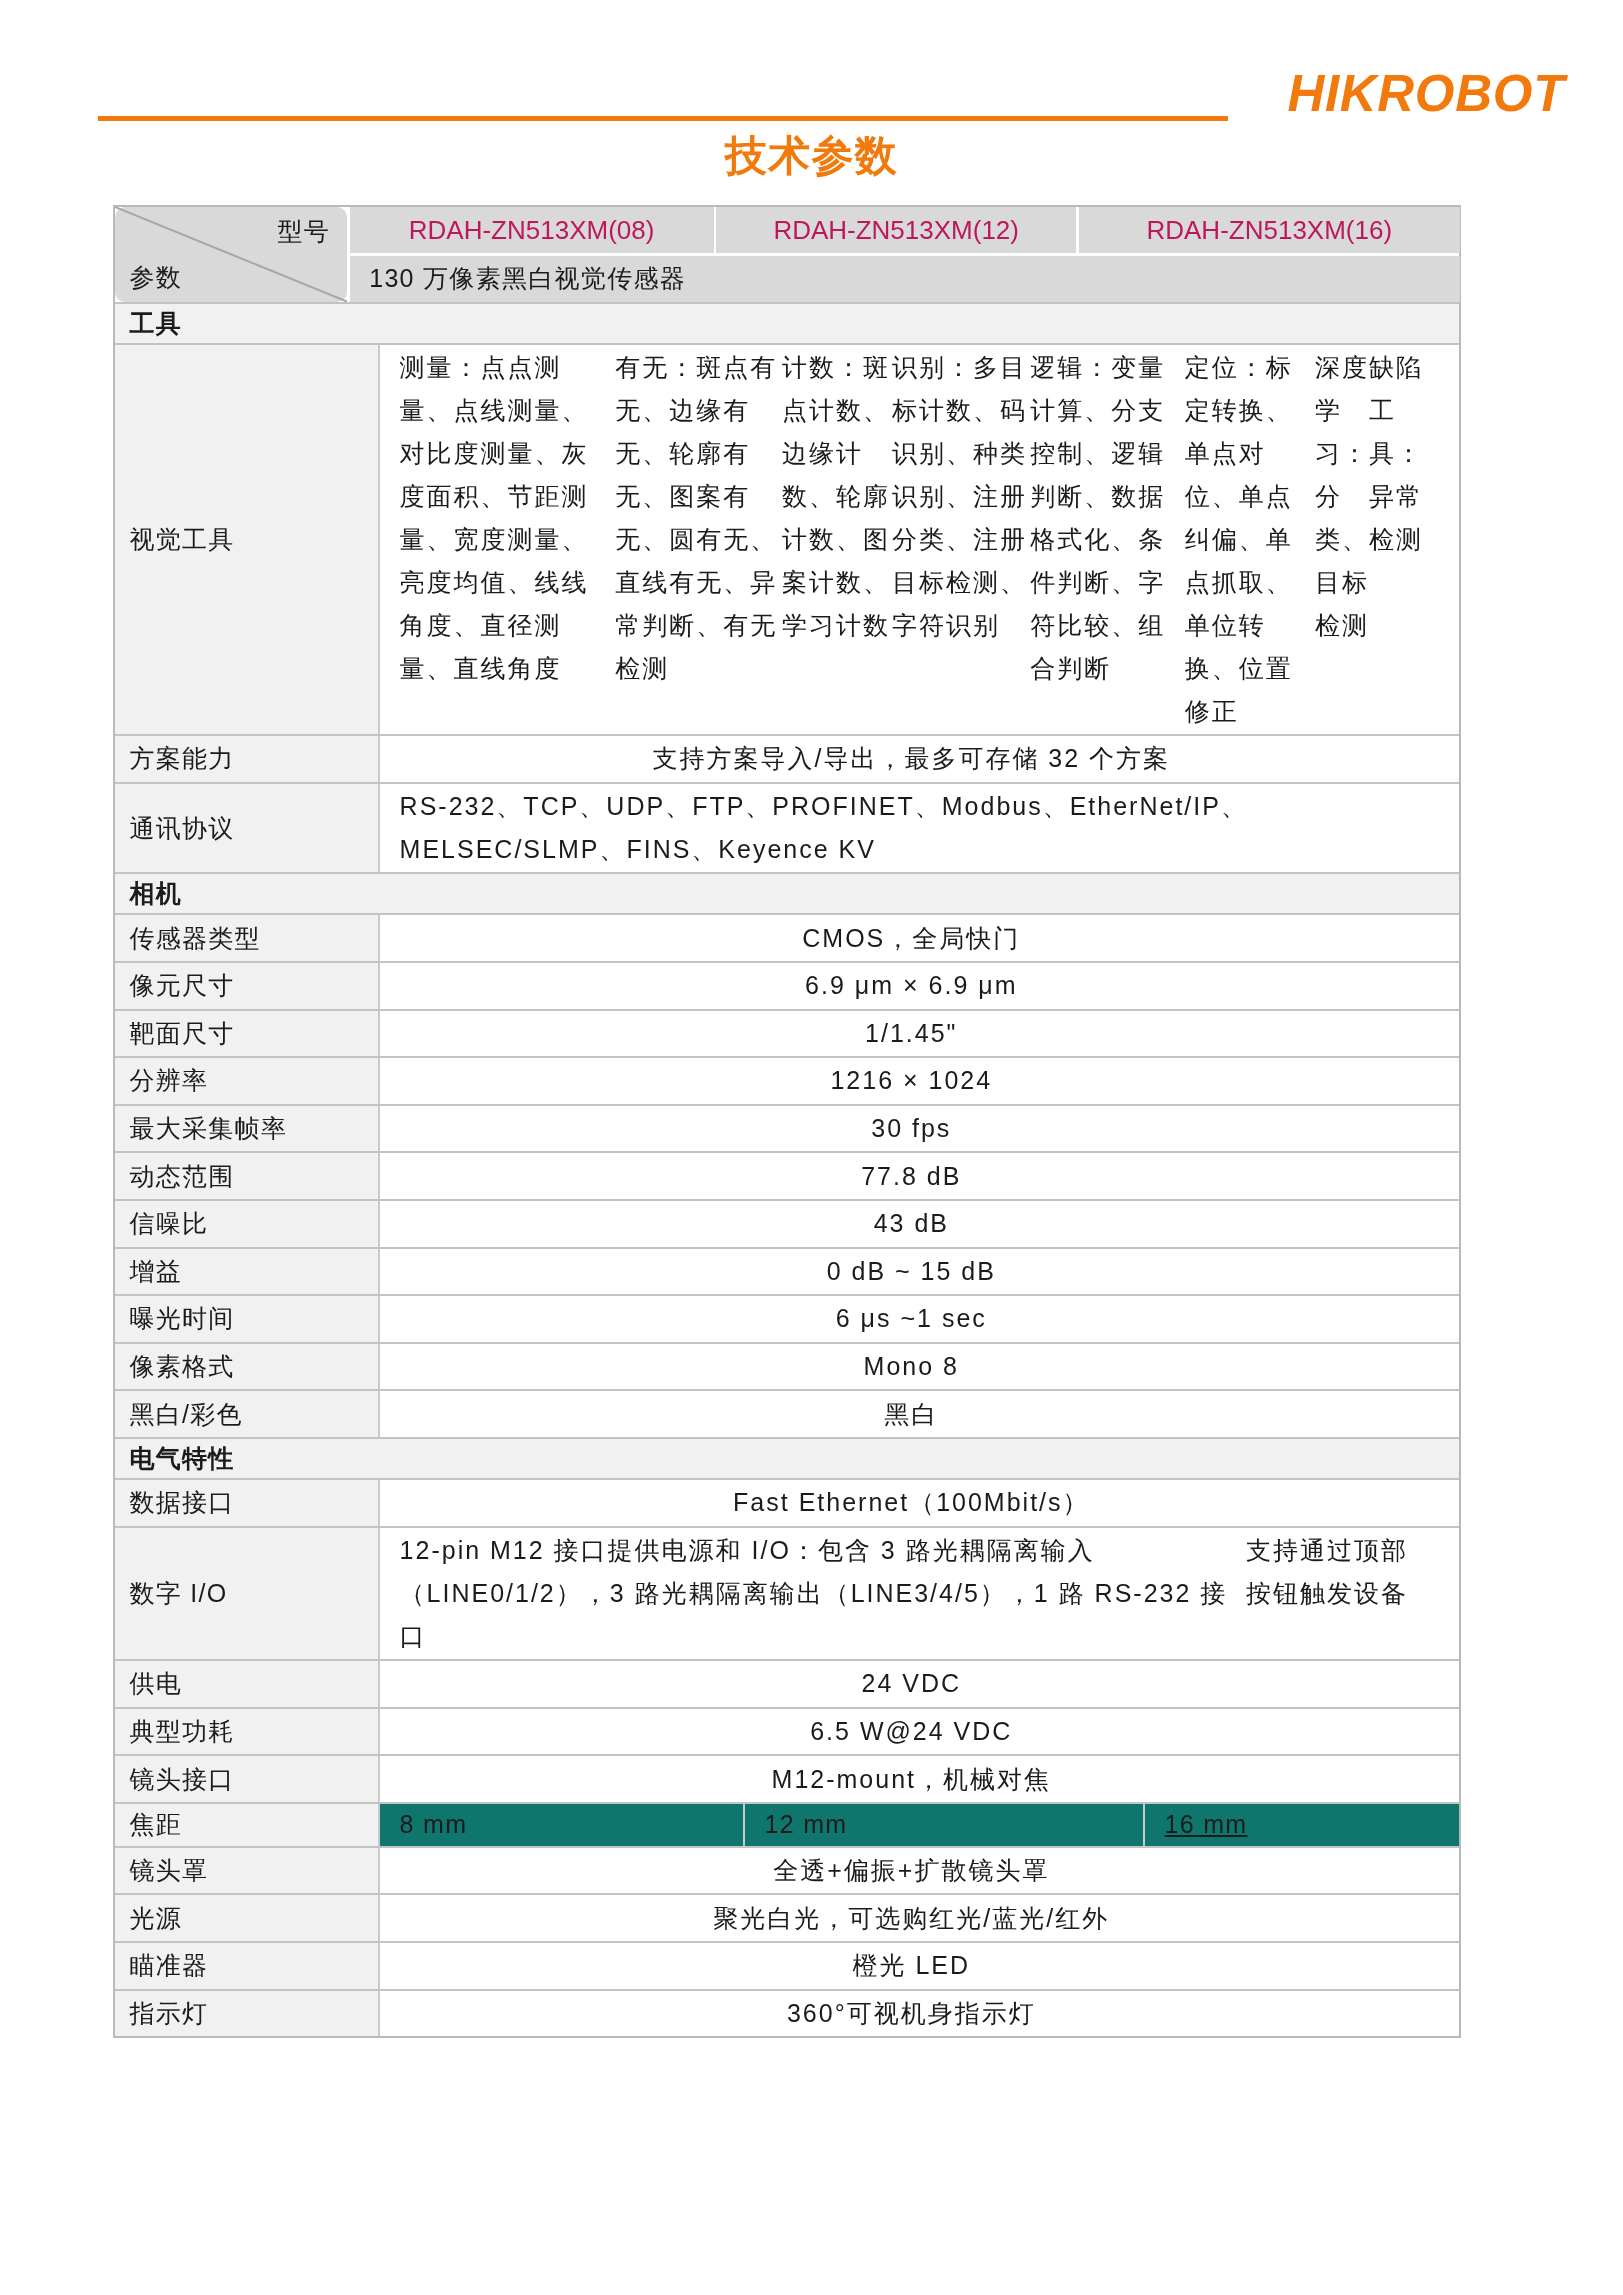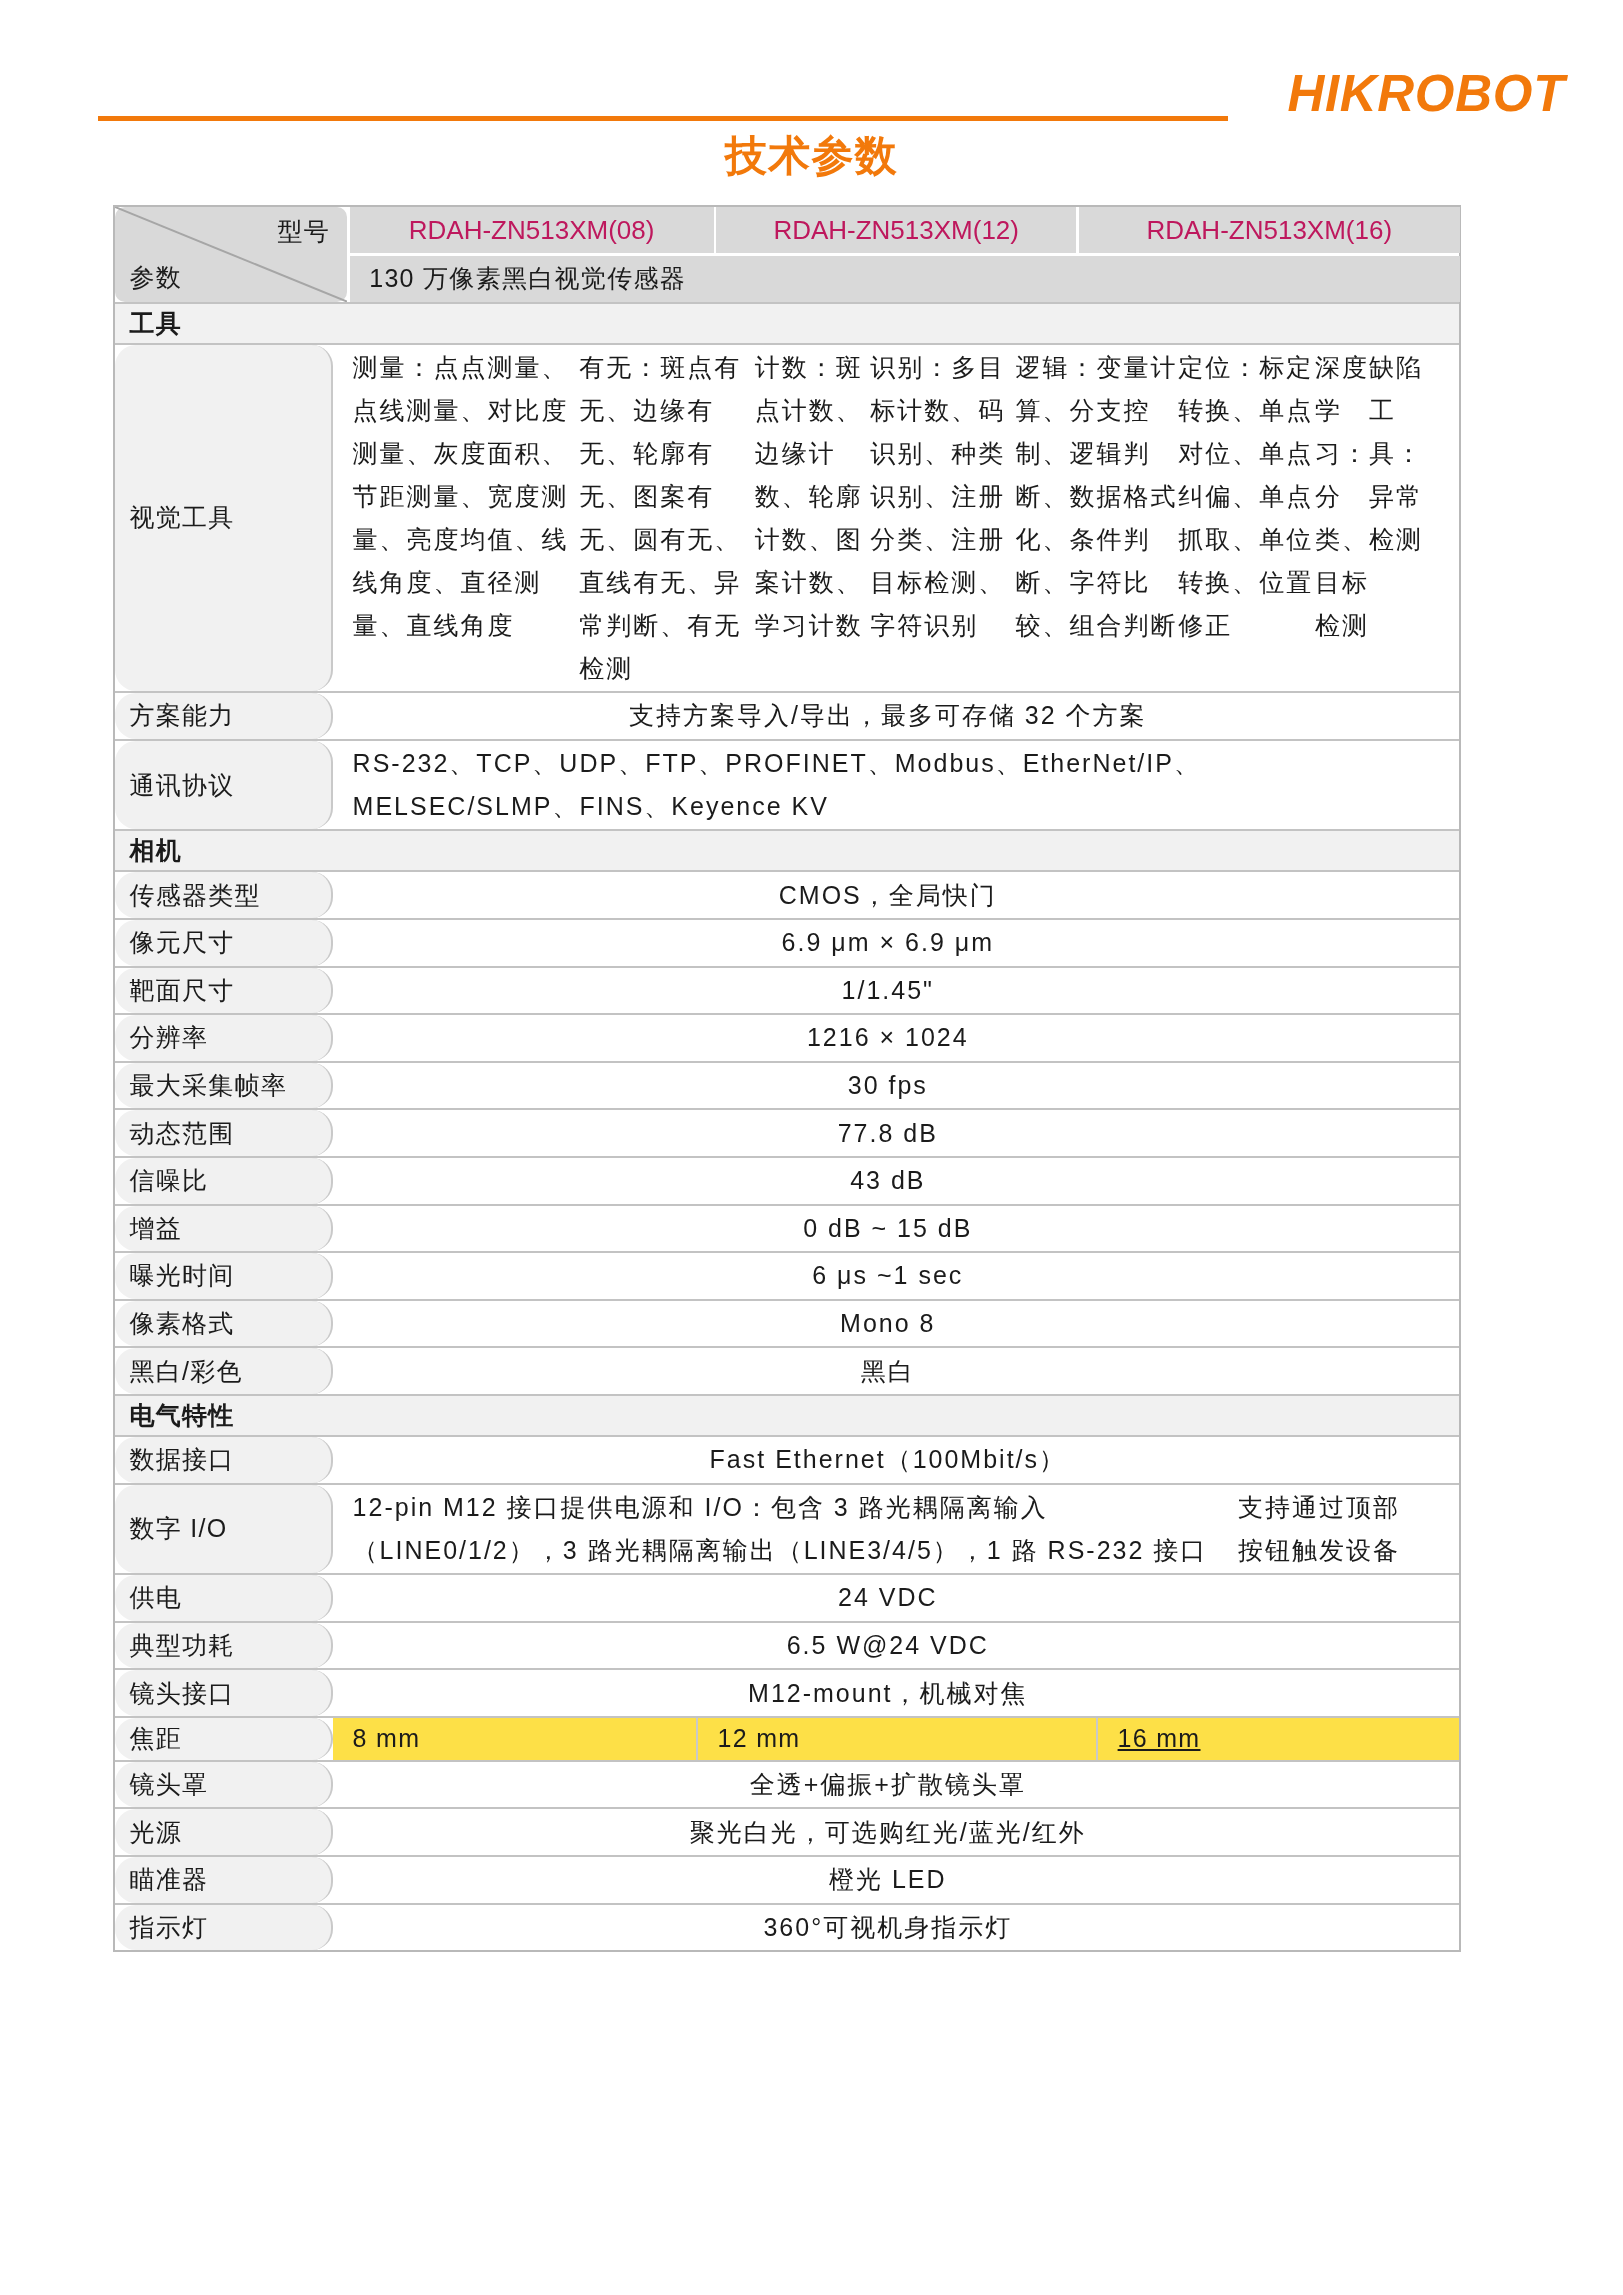--- a/index.html
+++ b/index.html
@@ -93,47 +93,46 @@
     display: flex;
     align-items: center;
     padding-left: 14.4px;
     font-size: 25px;
     font-weight: bold;
     letter-spacing: 1.3px;
     box-sizing: border-box;
   }
   .label-cell {
     flex: none;
-    width: 218px;
+    width: 265px;
     background: #f1f1f1;
     border-right: 2px solid #c9c9c9;
     box-sizing: border-box;
     display: flex;
     align-items: center;
     padding: 1.3px 5.2px 1.3px 14.4px;
     font-size: 25px;
     letter-spacing: 1.3px;
-    border-radius: 21px;
   }
   .value-cell {
     flex: 1;
     background: #ffffff;
     box-sizing: border-box;
     display: flex;
     flex-direction: row;
     justify-content: center;
     padding: 1.3px 36px 1.3px 19.6px;
     font-size: 25px;
     letter-spacing: 2px;
     line-height: 43px;
   }
   .value-cell p { margin: 0; }
   
   .fcell {
-    background: #fde047;
+    background: #0f766e;
     box-sizing: border-box;
     display: flex;
     align-items: center;
     padding: 1.3px 13px 1.3px 19.6px;
     font-size: 25px;
     letter-spacing: 1.3px;
   }
   .fcell-1 { flex: none; width: 365px; border-right: 2px solid #c9c9c9; }
   .fcell-2 { flex: none; width: 400px; border-right: 2px solid #c9c9c9; }
   .fcell-3 { flex: 1; text-decoration: underline; }

